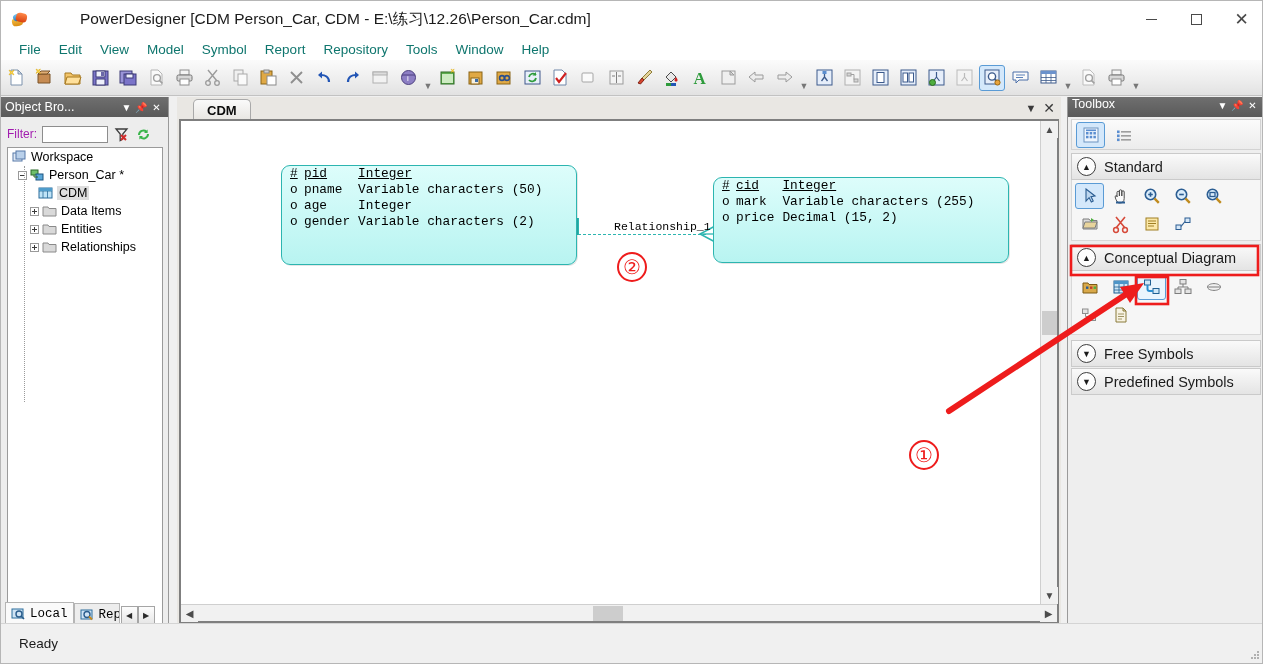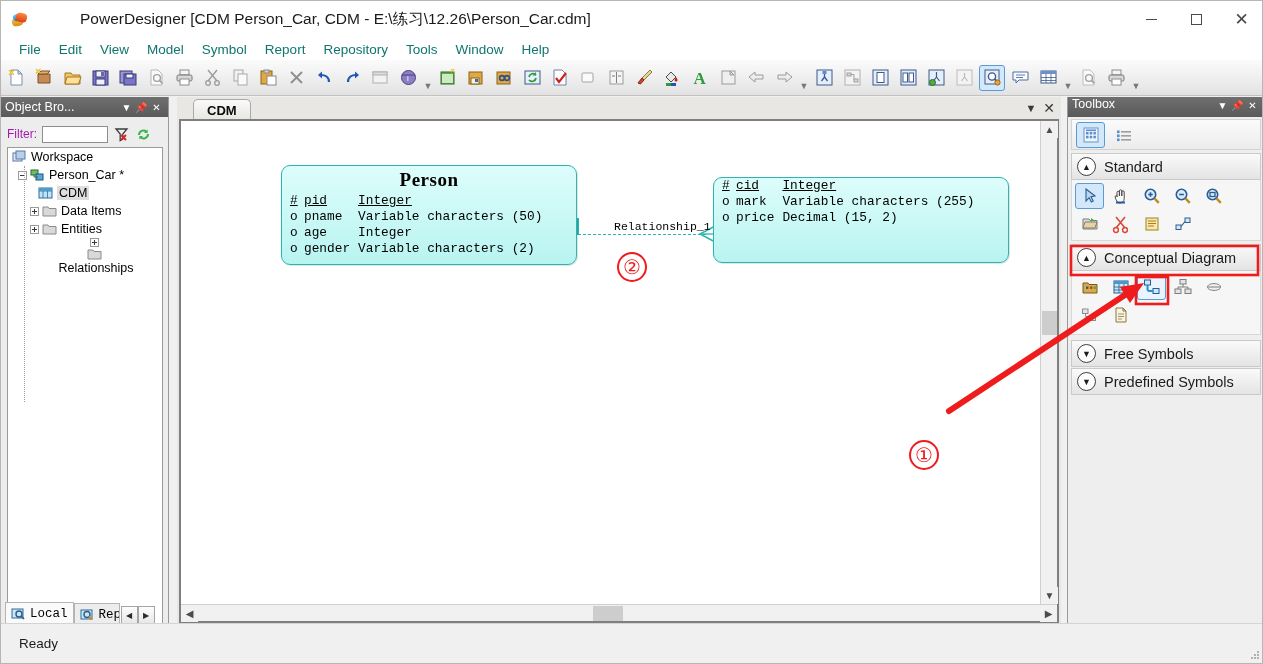--- a/index.html
+++ b/index.html
@@ -659,21 +659,21 @@
       <div class="tree-row" style="padding-left:22px;">
         <span class="expander plus"></span>
         <span class="t-ico">
           <svg width="15" height="14" viewBox="0 0 15 14">
               <path d="M1 3h5l1 1.5h7V12H1z" fill="#d9d9d9" stroke="#8a8a8a"></path>
             </svg>
         </span>
         <span>Entities</span>
       </div>
 
-      <div class="tree-row" style="padding-left:22px;flex-direction:column;">
+      <div class="tree-row" style="padding-left:22px;">
         <span class="expander plus"></span>
         <span class="t-ico">
           <svg width="15" height="14" viewBox="0 0 15 14">
               <path d="M1 3h5l1 1.5h7V12H1z" fill="#d9d9d9" stroke="#8a8a8a"></path>
             </svg>
         </span>
         <span>Relationships</span>
       </div>
 
       <div style="position:absolute;left:16px;top:18px;width:1px;height:236px;border-left:1px dotted #9a9a9a;"></div>
@@ -724,21 +724,20 @@
         <div class="rel-line" style="left:397px;top:113px;width:128px;"></div>
         <div style="position:absolute;left:396px;top:97px;width:1.6px;height:17px;background:#2cb5b0;"></div>
 
         <svg style="position:absolute;left:516px;top:100px;" width="22" height="26" viewBox="0 0 22 26">
           <path d="M20 4L3 13l17 9" fill="none" stroke="#2cb5b0" stroke-width="1.5"></path>
           <path d="M3 13h18" stroke="#2cb5b0" stroke-width="1.3"></path>
         </svg>
         <div class="rel-label" style="left:413px;top:99px;">Relationship_1</div>
 
         <div class="entity" style="left:100px;top:44px;width:296px;height:100px;">
-          <div class="entity-title">Person</div>
           <table class="attr-table">
             <tbody>
                 <tr class="pk">
               <td class="marker">#</td>
               <td class="aname">pid</td>
               <td>Integer</td>
             </tr>
             <tr>
               <td class="marker">o</td>
               <td class="aname">pname</td>

